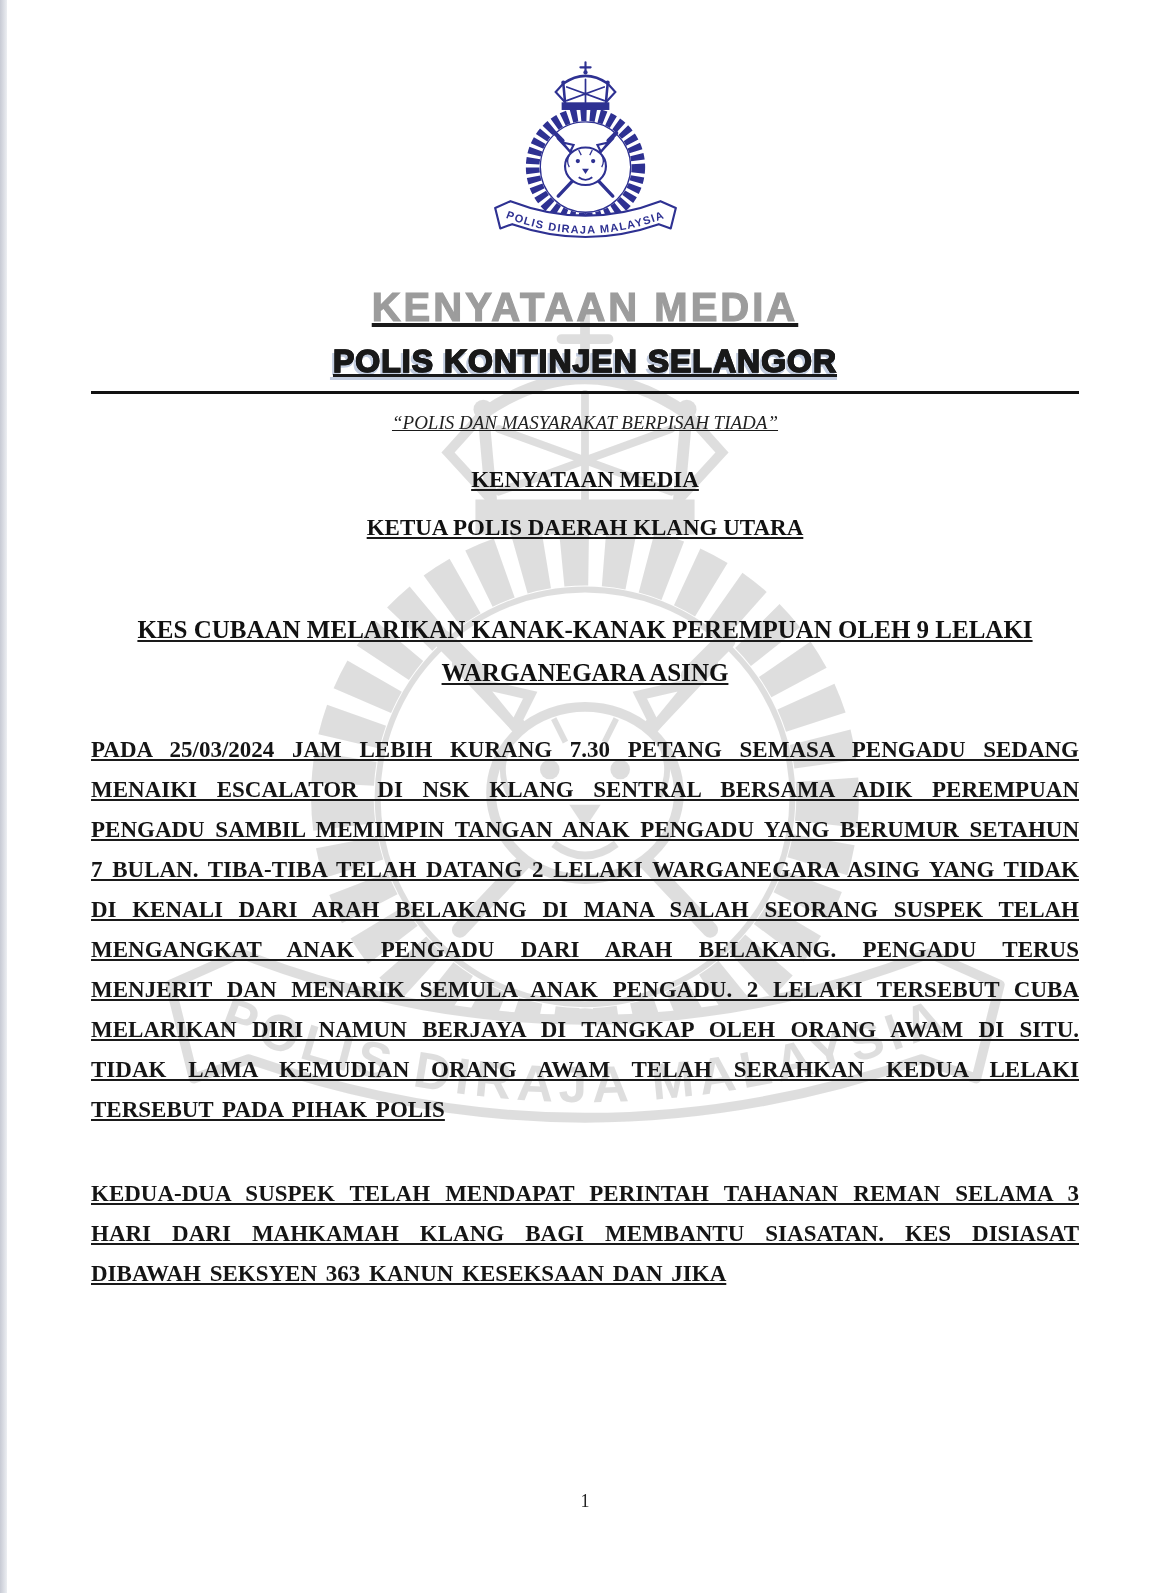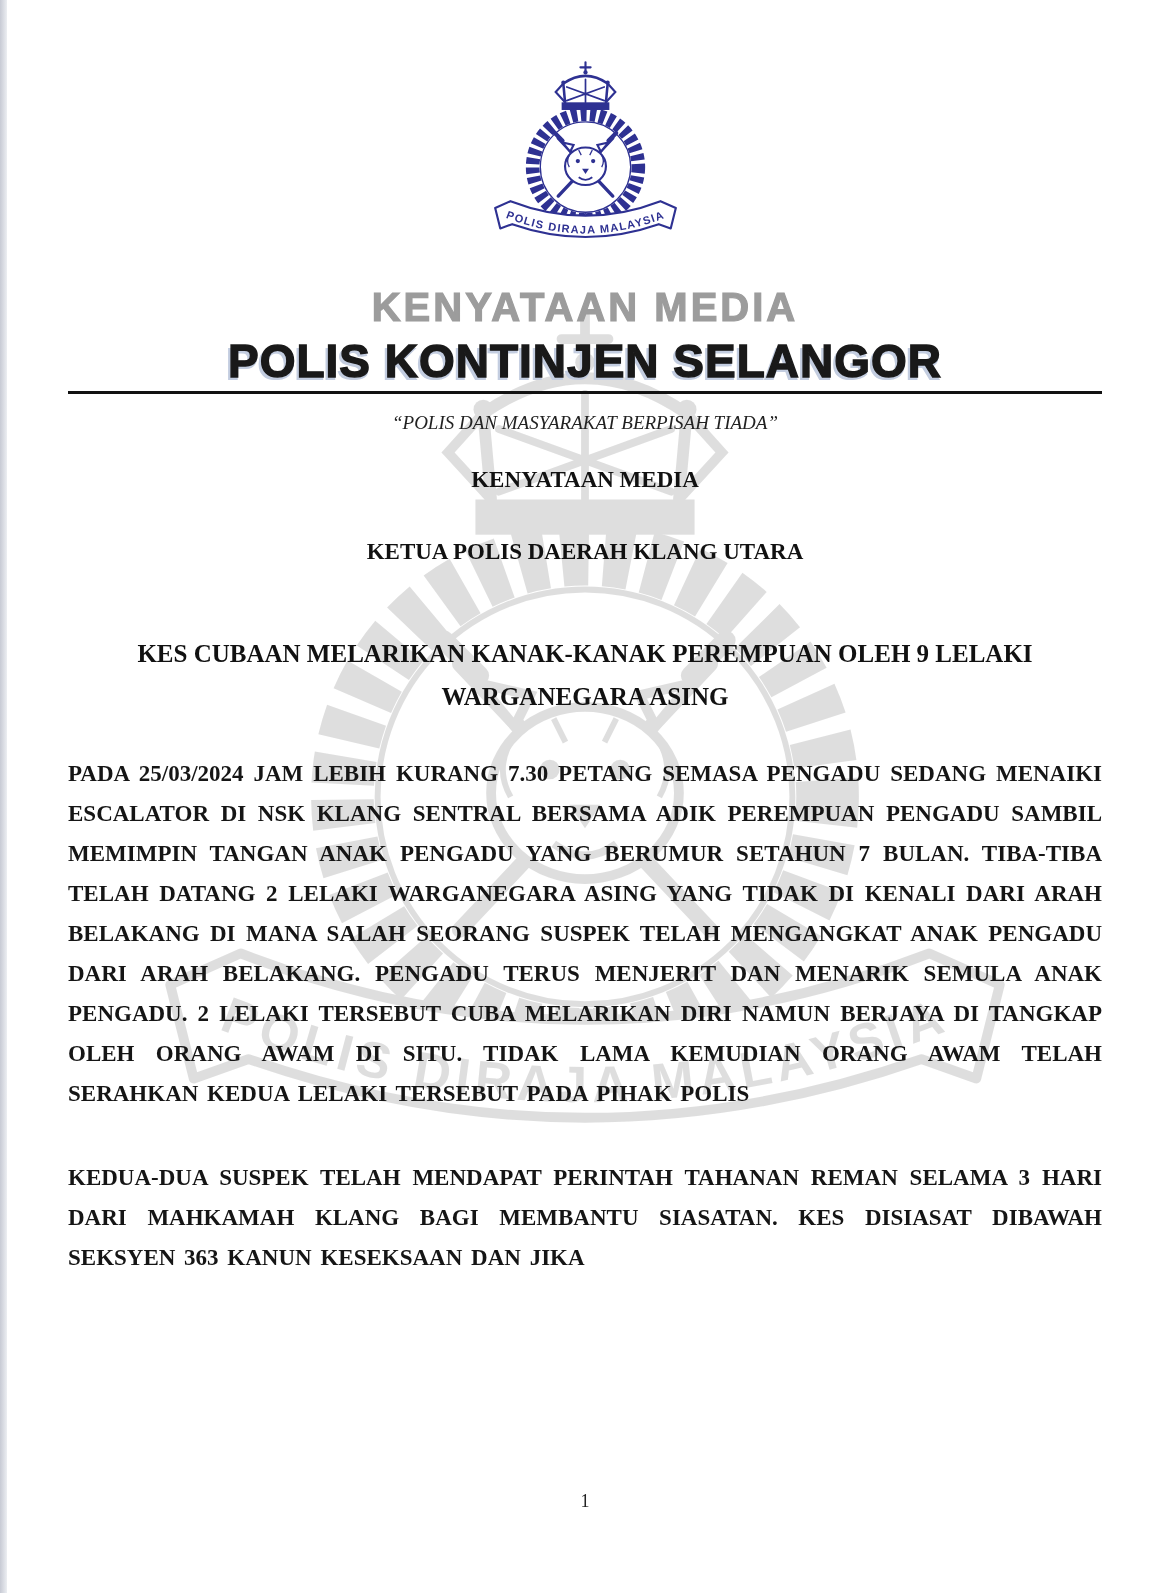--- a/index.html
+++ b/index.html
@@ -18,21 +18,21 @@
   }
   .watermark{
     position:absolute;
     left:50%;top:296px;
     transform:translateX(-50%);
     width:940px;height:900px;
     color:#bfbfbf;
     opacity:.5;
     z-index:0;
   }
-  .content{position:relative;z-index:1;padding:0 68px;}
+  .content{position:relative;z-index:1;padding:0 91px;text-decoration:underline;}
   .crest-top{
     display:block;
     margin:58px auto 0;
     width:205px;height:196px;
     color:#2e3192;
   }
   .eyebrow{
     margin-top:30px;
     text-align:center;
     font-family:"Liberation Sans", sans-serif;
@@ -40,21 +40,21 @@
     font-size:40px;line-height:46px;
     letter-spacing:3px;
     color:#9c9c9c;
     -webkit-text-stroke:1.2px #9c9c9c;
   }
   .org{
     margin-top:6px;
     text-align:center;
     font-family:"Liberation Sans", sans-serif;
     font-weight:900;
-    font-size:46px;line-height:50px;
+    font-size:32px;line-height:50px;
     letter-spacing:1px;
     color:#191919;
     -webkit-text-stroke:1.4px #191919;
     text-shadow:-3px 3px 0 #c3cde0, 0 3px 0 #c3cde0;
   }
   .addr{margin-top:8px;text-align:center;font-size:23px;line-height:30px;}
   .addr div{white-space:nowrap;}
   .rule{
     margin-top:5px;
     border:none;border-top:3px solid #111;
@@ -67,21 +67,21 @@
     font-size:19px;line-height:26px;
     color:#222;
   }
   .subhead{
     text-align:center;
     font-weight:bold;
     font-size:23px;line-height:28px;
     color:#111;
   }
   .subhead.first{margin-top:30px;}
-  .subhead.second{margin-top:44px;}
+  .subhead.second{margin-top:20px;}
   .doc-title{
     margin-top:66px;
     text-align:center;
     font-weight:bold;
     font-size:25px;line-height:43px;
     color:#111;
   }
   .body-par{
     font-weight:bold;
     font-size:23px;line-height:40px;

